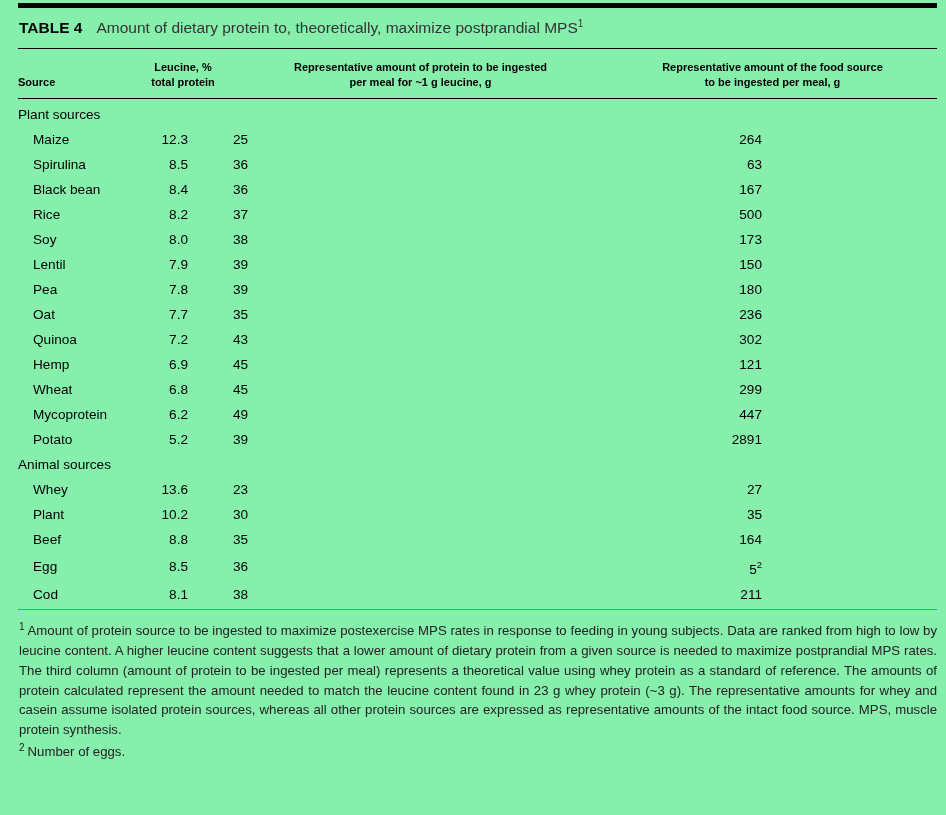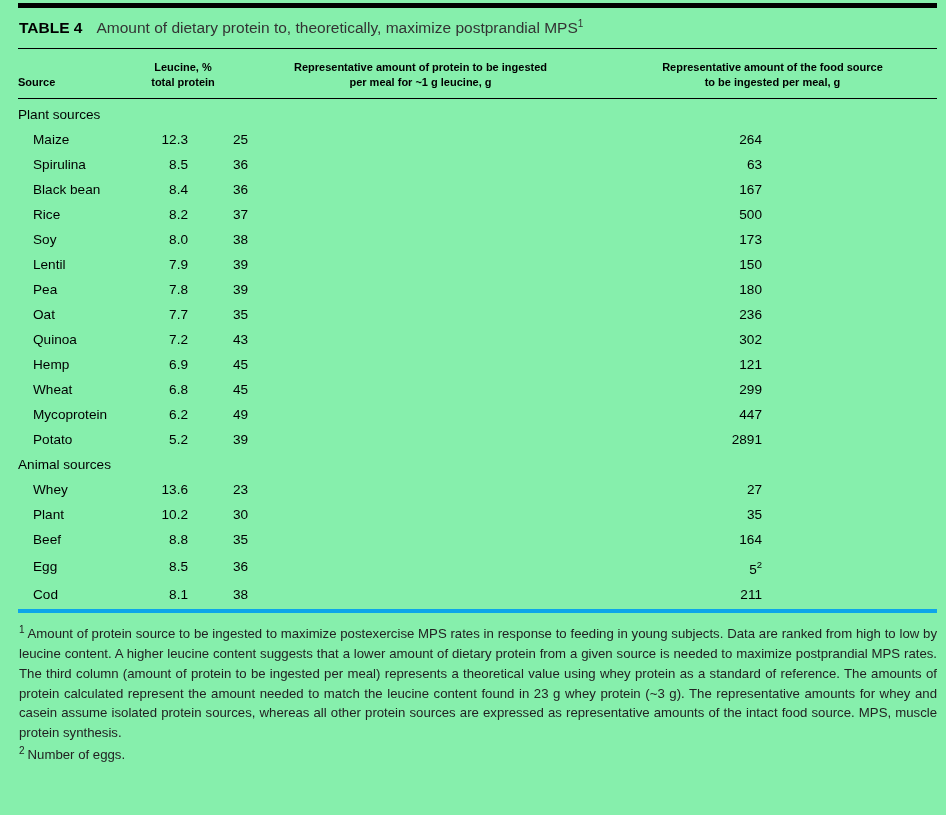--- a/index.html
+++ b/index.html
@@ -45,21 +45,21 @@
     padding: 5px 0;
     color: #000;
   }
   tbody tr:first-child td { padding-top: 8px; margin-top: 48px; }
   td.section-name { padding-left: 0; }
   td.c-source  { padding-left: 15px; }
   td.c-leucine { text-align: right; padding-right: 45px; }
   td.c-protein { }
   td.c-food    { text-align: right; padding-right: 175px; }
   td.c-food sup { font-size: 9.5px; }
-  tbody tr:last-child td { border-bottom: 4px solid #0ea5e9; padding-bottom: 7px; }
+  tbody tr:last-child td { border-bottom: 1px solid #0ea5e9; padding-bottom: 7px; }
 
   .footnotes {
     padding: 9px 0 0 1px;
     font-size: 13.2px;
     line-height: 1.5;
     color: #222;
     text-align: justify;
   }
   .footnote { margin: 0; }
   .footnote sup { font-size: 10px; margin-right: 3px; }

